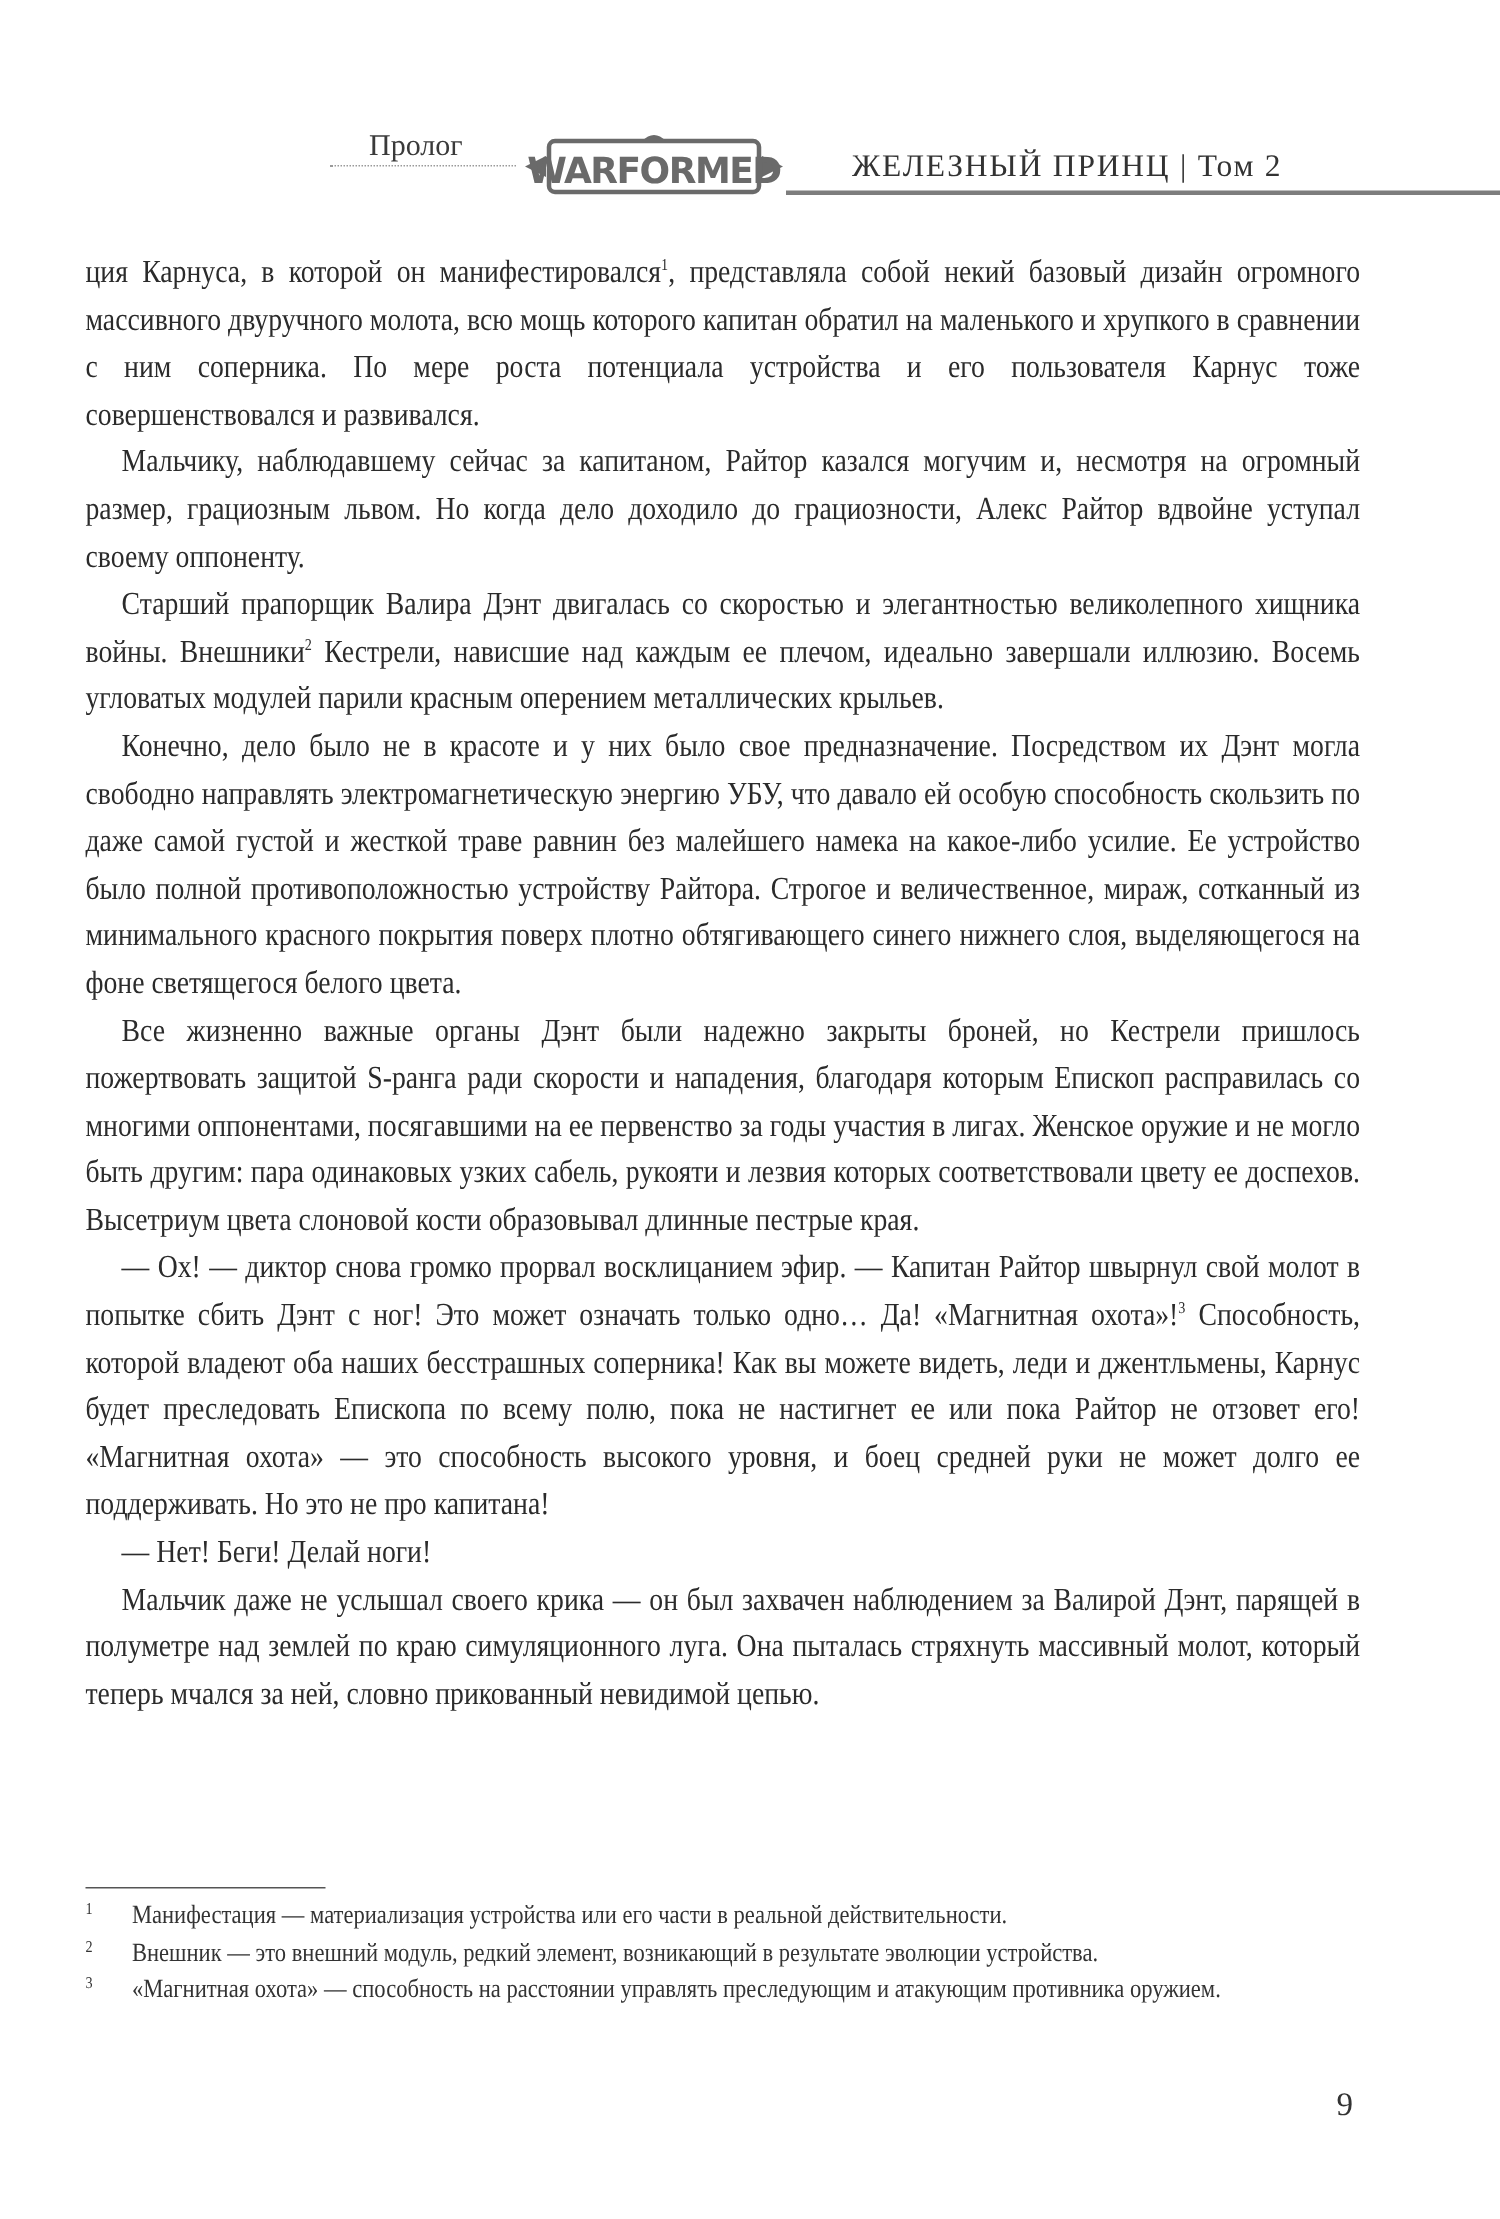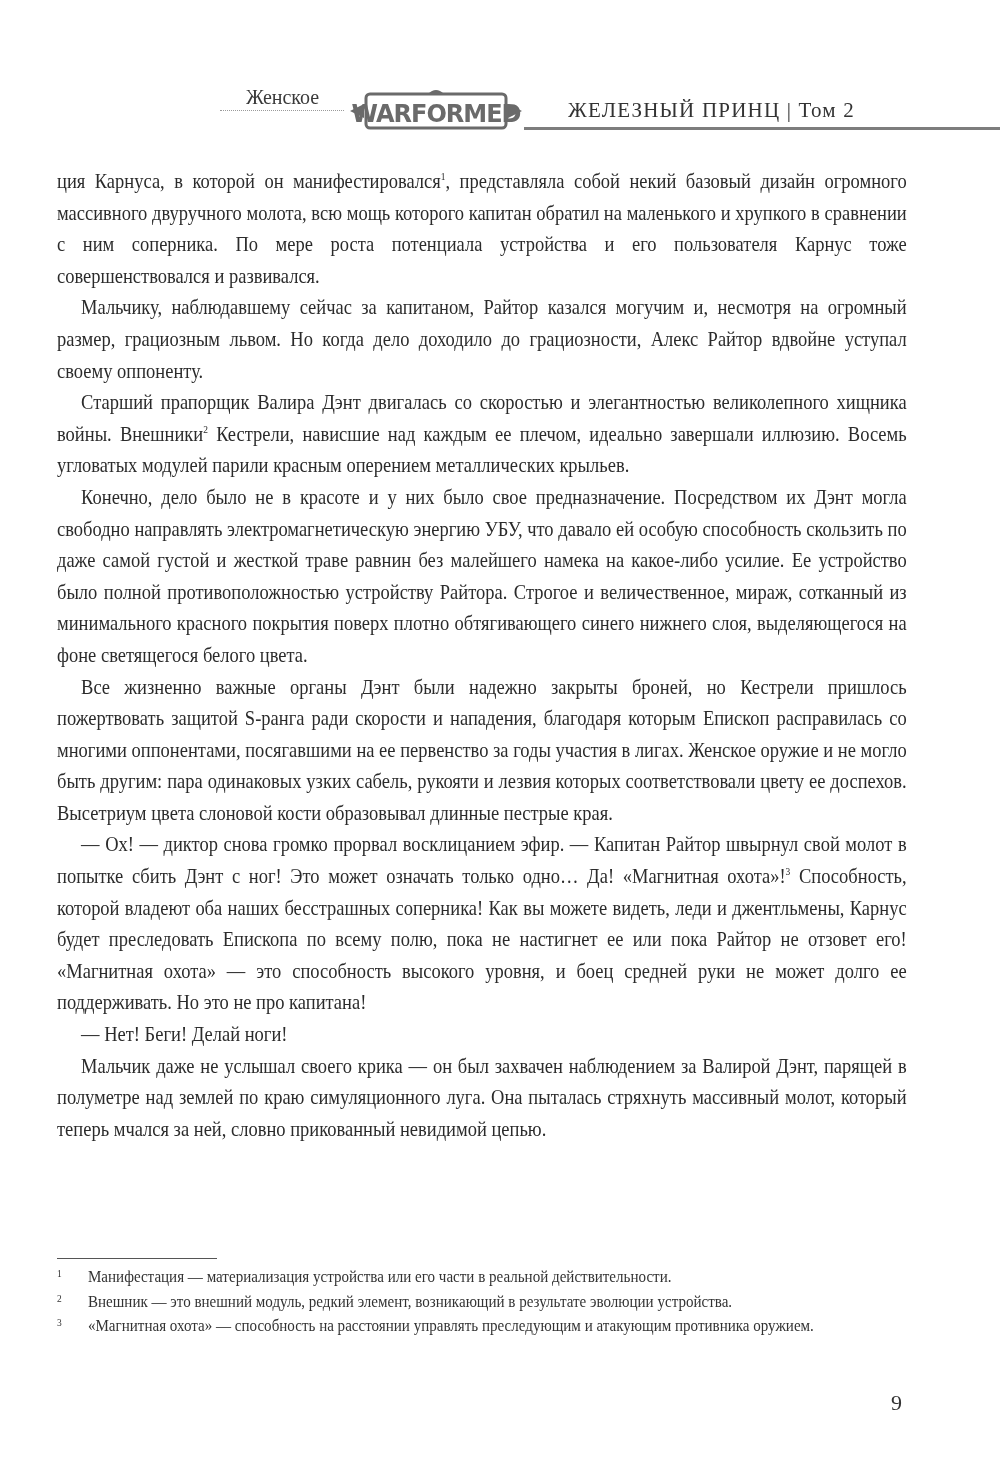--- a/index.html
+++ b/index.html
@@ -42,21 +42,21 @@
   .fn { position:relative; padding-left:36px; margin:0; }
   .fn-num { position:absolute; left:0; top:-3px; font-size:11px; }
   .page-number {
     position:absolute; left:891px; top:1390px; font-size:22px; color:#333;
   }
 </style>
 </head>
 <body>
 
 <div>
-  <div class="header-left-label">Женское</div>
+  <div class="header-left-label">Пролог</div>
   <div class="header-left-rule"></div>
   <svg class="logo" viewBox="0 0 176 48">
     <polygon points="2,25 16,18 16,32" fill="#6a6a6a"></polygon>
     <polygon points="174,25 160,18 160,32" fill="#6a6a6a"></polygon>
     <rect x="18" y="8" width="140" height="34" rx="4" fill="none" stroke="#6a6a6a" stroke-width="3"></rect>
     <path d="M80 8 Q88 0 96 8" fill="#6a6a6a"></path>
     <text x="88" y="36" text-anchor="middle" font-family="DejaVu Sans, sans-serif" font-weight="bold" font-size="24" fill="#6a6a6a" letter-spacing="-1">WARFORMED</text>
   </svg>
   <div class="header-right-label">
     <span>ЖЕЛЕЗНЫЙ ПРИНЦ</span>

